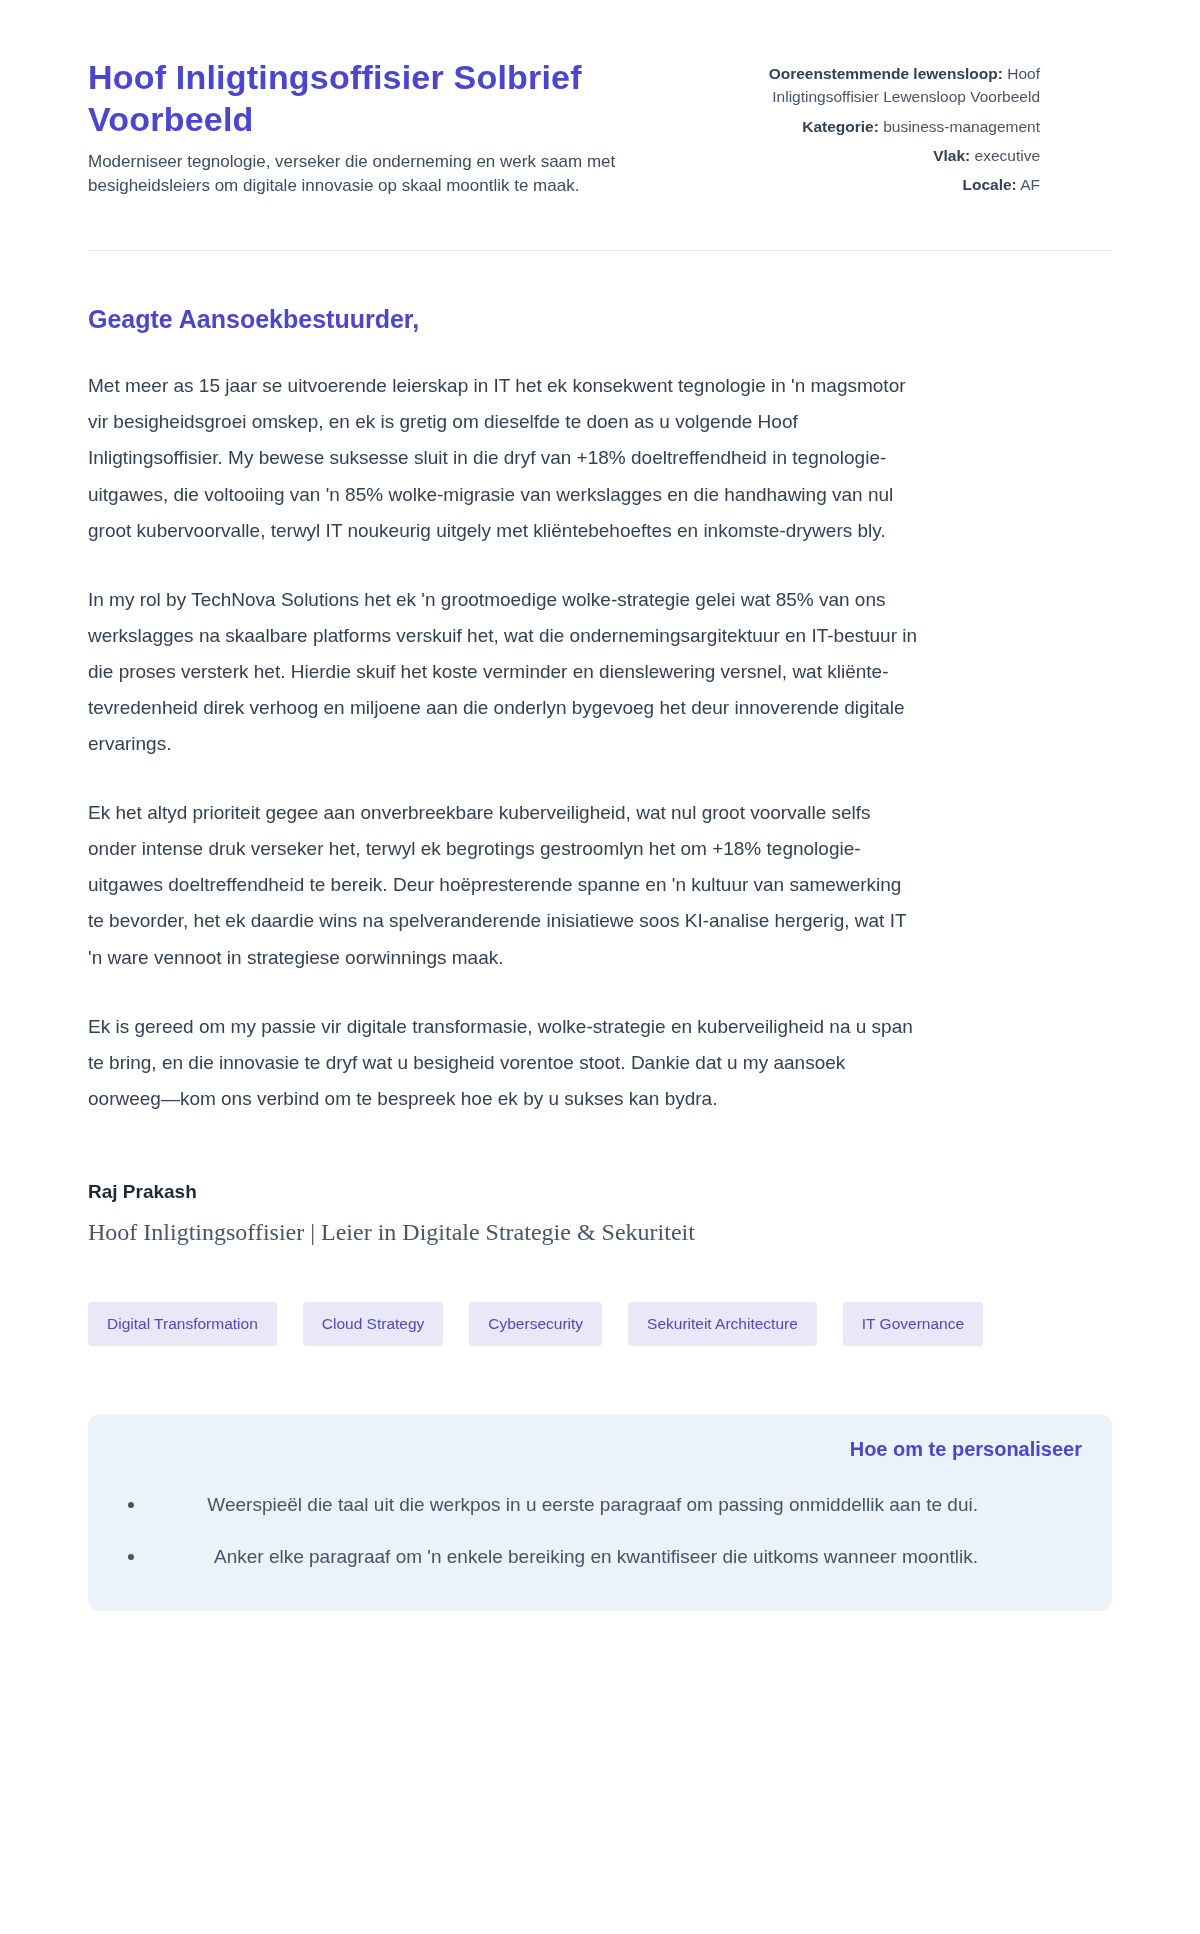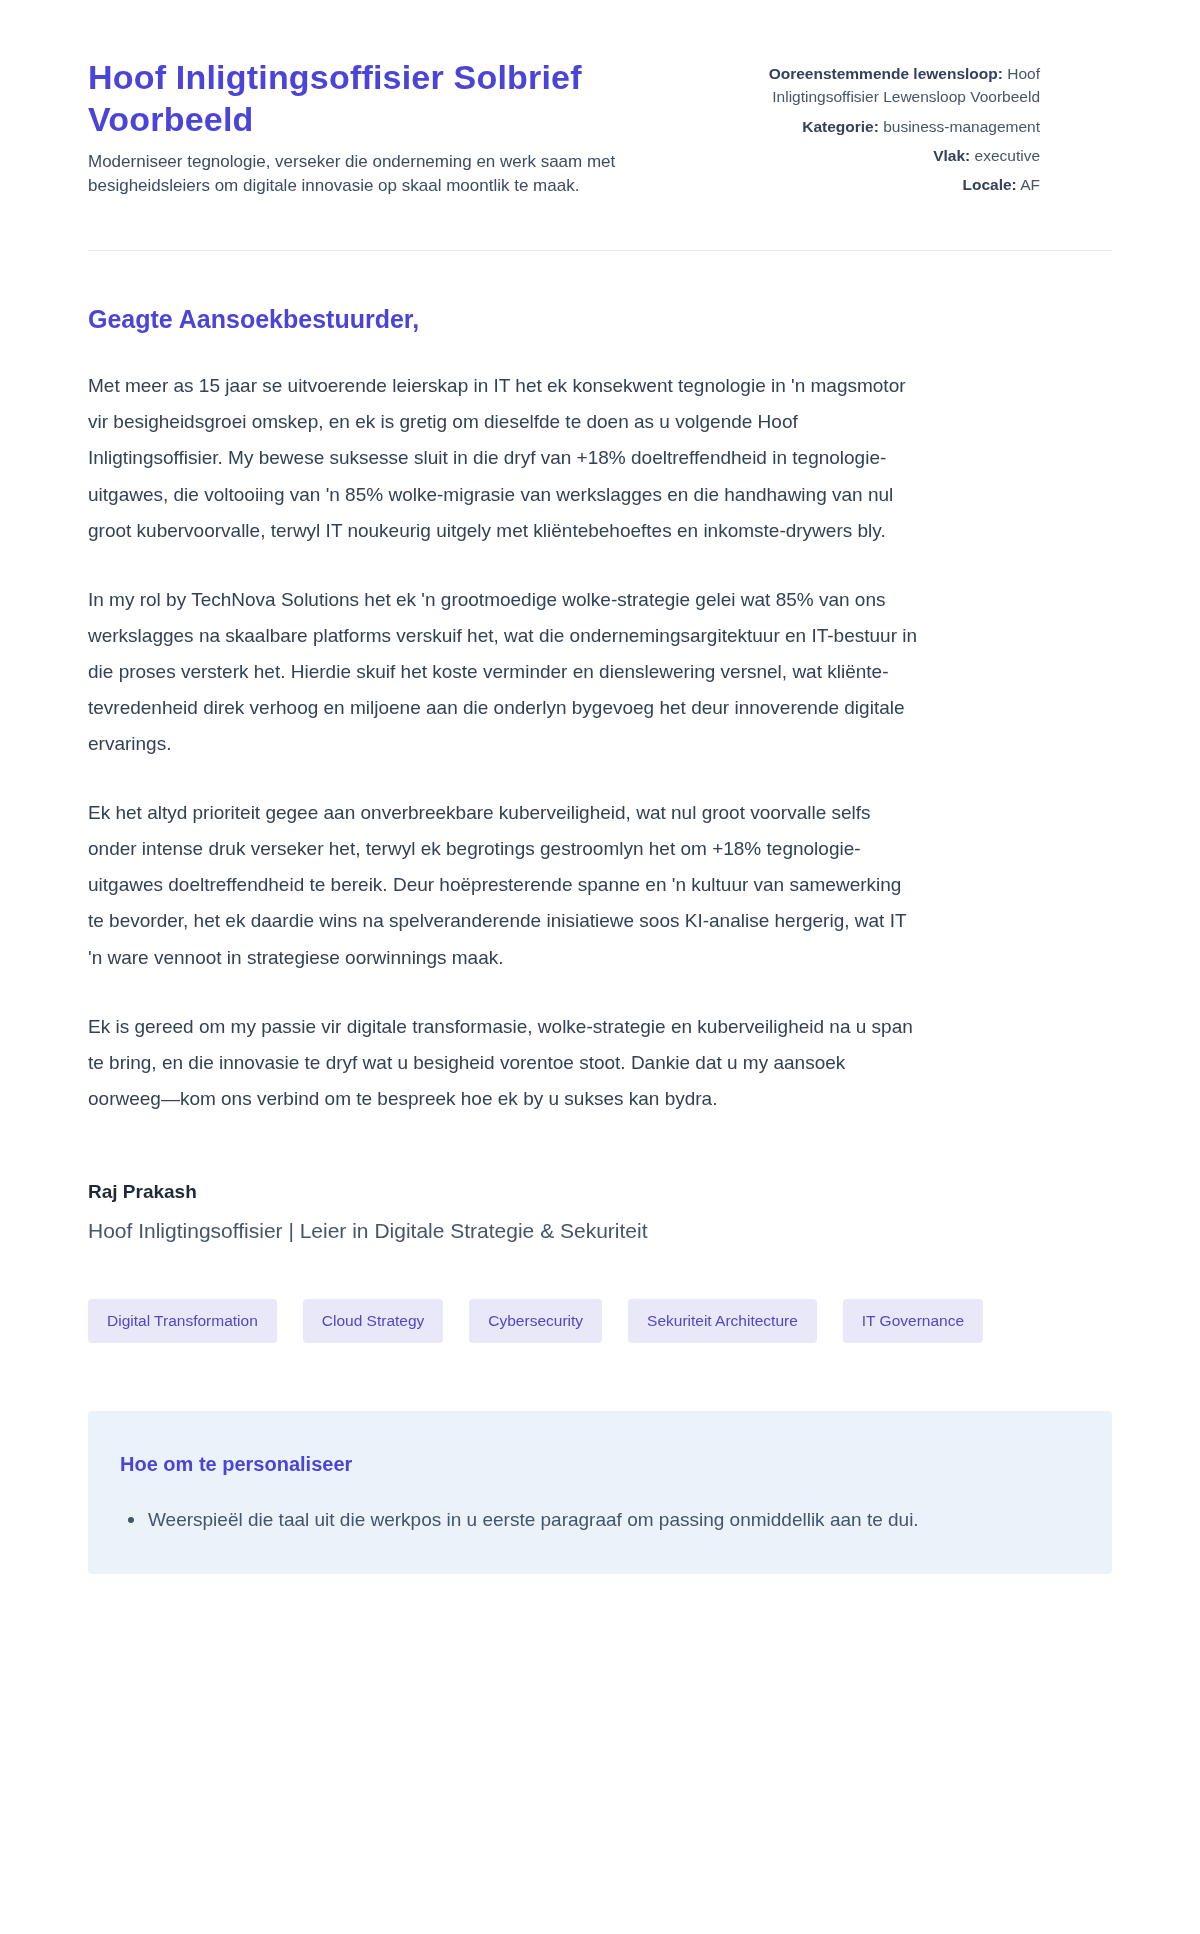--- a/index.html
+++ b/index.html
@@ -80,22 +80,23 @@
   }
   .paras p.para:last-child{margin-bottom:0;}
   p.sig-name{
     margin-top:64px;
     font-size:19px;
     font-weight:bold;
     color:#1f2937;
   }
   p.sig-role{
     margin-top:16px;
-    font-size:21px;
+    font-size:24px;
     color:var(--muted-ink);
+    font-family:Liberation Serif, serif;
   }
   
   ul.tags{
     list-style:none;
     display:flex;
     flex-wrap:wrap;
     gap:26px;
     margin-top:56px;
   }
   ul.tags li.tag{
@@ -104,22 +105,23 @@
     font-size:15.5px;
     padding:13px 19px;
     border-radius:4px;
     white-space:nowrap;
     cursor:pointer;
   }
   
   section.callout{
     margin-top:68px;
     background:var(--callout-bg);
-    border-radius:4px;
-    padding:42px 30px 36px 30px;
+    border-radius:12px;
+    padding:24px 30px 36px 30px;
+    text-align:right;
   }
   section.callout h2{
     color:var(--accent);
     font-size:20px;
     font-weight:bold;
     margin-bottom:26px;
     padding-left:2px;
   }
   section.callout ul{
     list-style:none;
@@ -210,16 +212,17 @@
       <li class="tag">IT Governance</li>
     </ul>
 
   <section class="callout">
     <h2>Hoe om te personaliseer</h2>
     <ul>
 
 
         <li>Weerspieël die taal uit die werkpos in u eerste paragraaf om passing onmiddellik aan te dui.</li>
 
+        <li>Anker elke paragraaf om 'n enkele bereiking en kwantifiseer die uitkoms wanneer moontlik.</li>
       </ul>
   </section>
 
 </div>
 
 </body></html>

